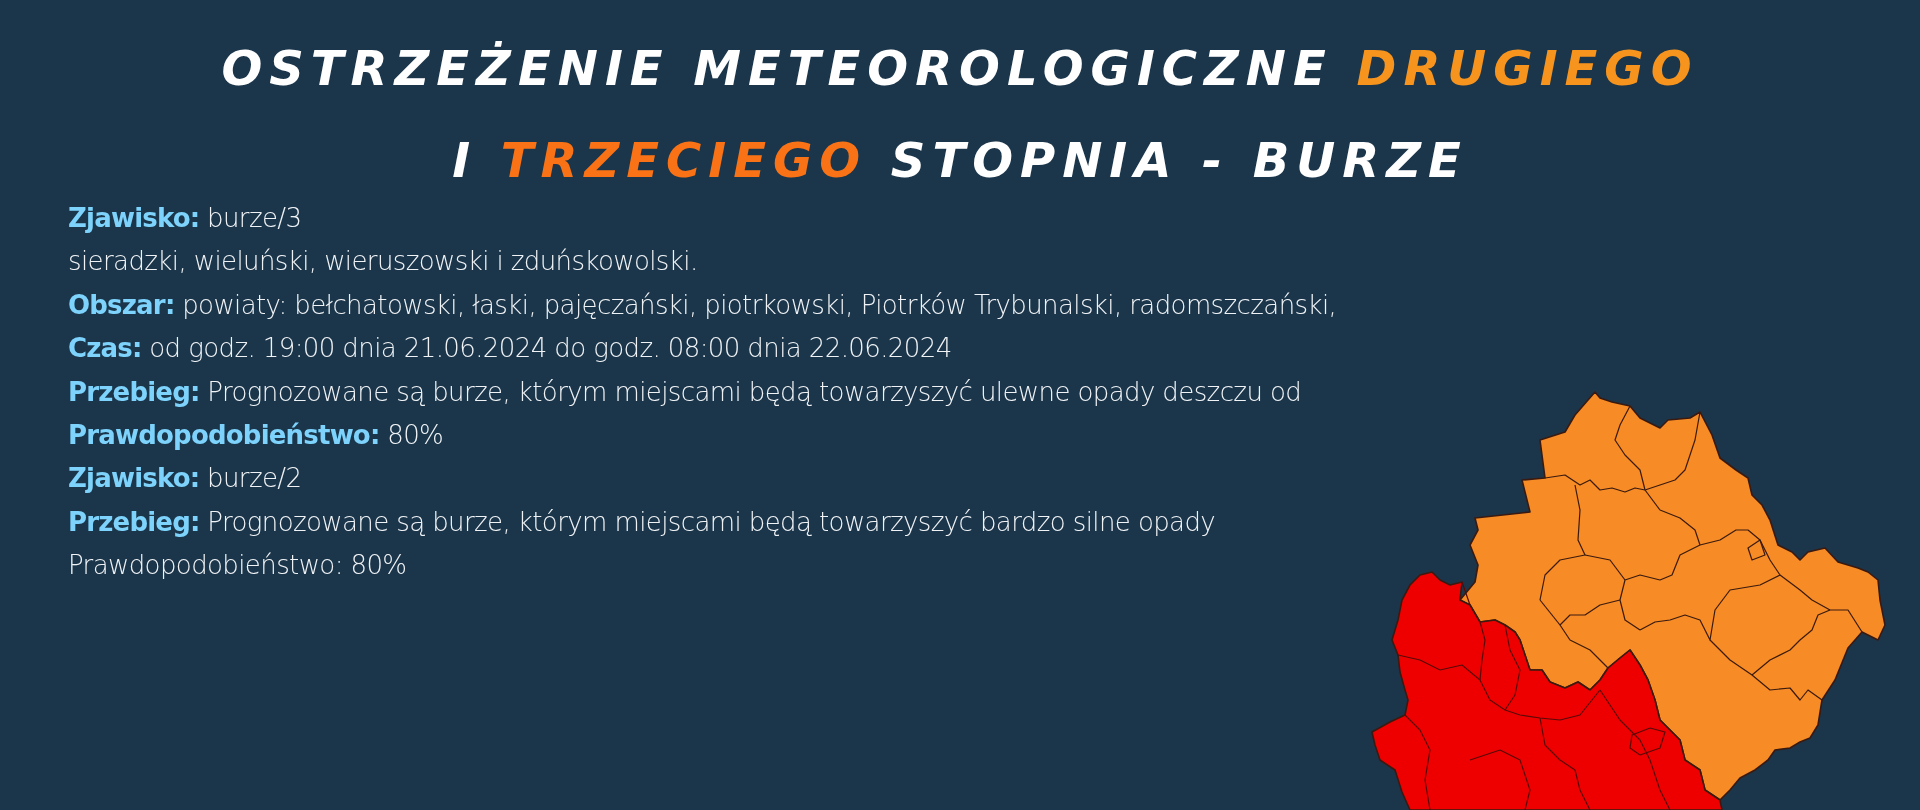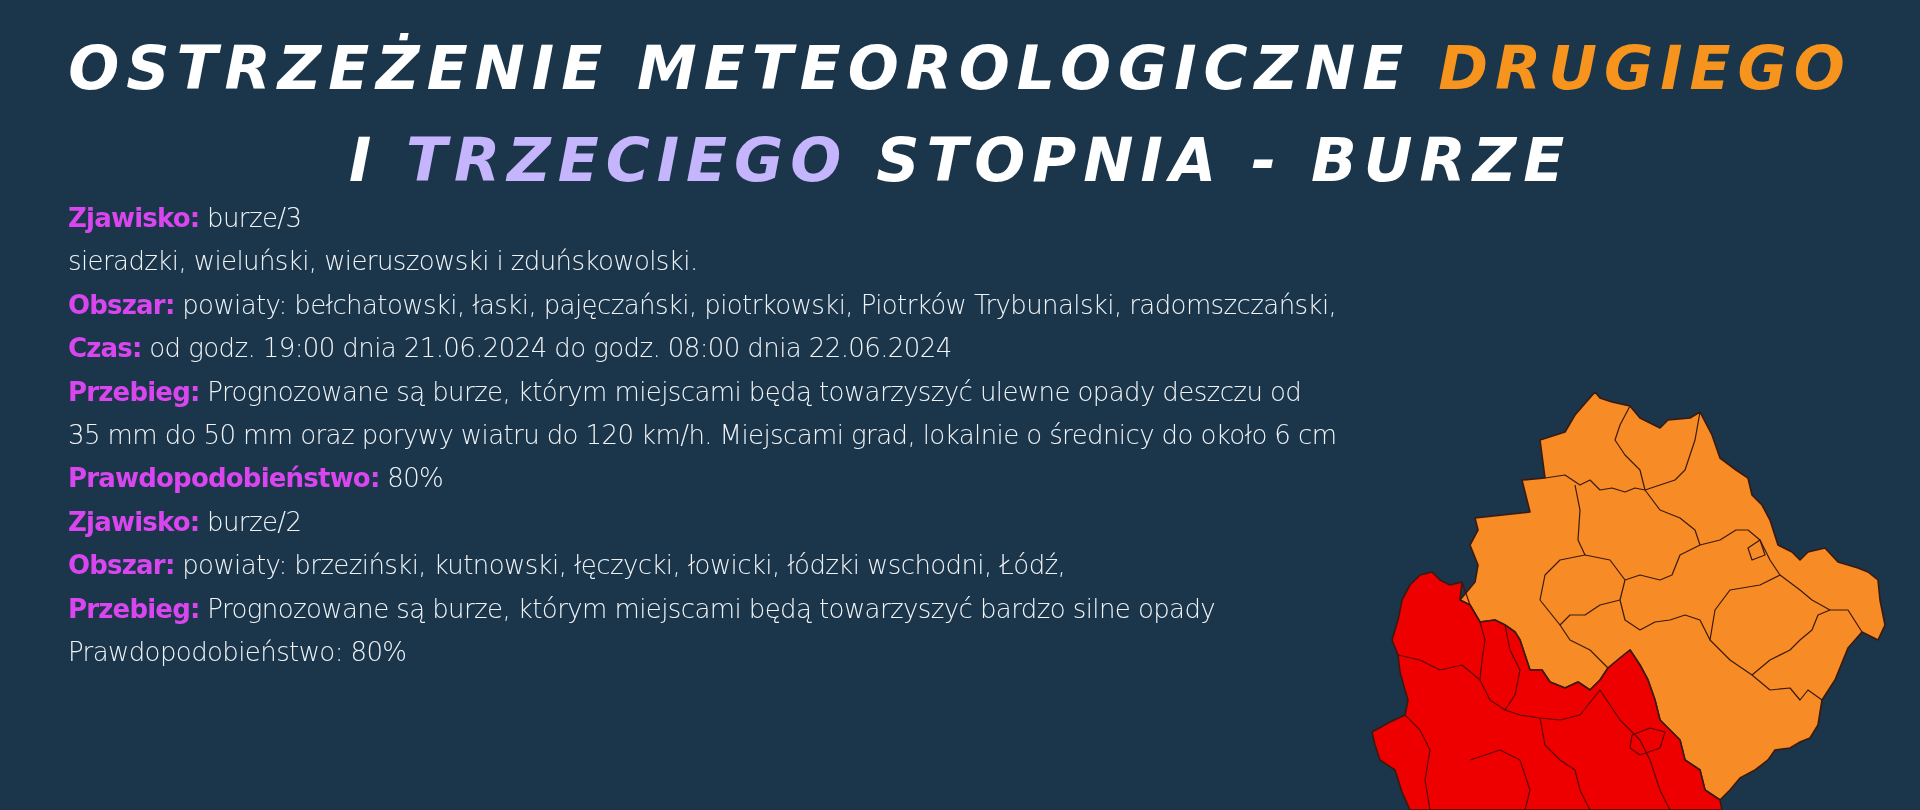--- a/index.html
+++ b/index.html
@@ -8,59 +8,57 @@
     background: #1b364b;
     position: relative;
     font-family: "Liberation Sans", "DejaVu Sans", sans-serif;
     color: #ffffff;
   }
   .title {
     position: absolute; left: 0; top: 22px; width: 1920px;
     text-align: center;
     font-family: "DejaVu Sans", "Liberation Sans", sans-serif;
     font-weight: bold; font-style: italic;
-    font-size: 60px; line-height: 92px;
+    font-size: 48px; line-height: 92px;
     letter-spacing: 7px;
     color: #ffffff;
   }
   .title .orange { color: #f7941d; }
-  .title .red { color: #c4b5fd; }
+  .title .red { color: #f97316; }
   .body-text {
     position: absolute; left: 68px; top: 197px; width: 1420px;
     font-family: "DejaVu Sans", "Liberation Sans", sans-serif;
     font-size: 26px; line-height: 43.4px;
     color: #f0f3f6;
     font-weight: 300;
     letter-spacing: -0.6px;
   }
   .body-text .line { white-space: nowrap; display: block; }
-  .body-text b { font-weight: bold; color: #d946ef; letter-spacing: -0.8px; }
+  .body-text b { font-weight: bold; color: #7dd3fc; letter-spacing: -0.8px; }
   .map {
     position: absolute; left: 1320px; top: 380px; width: 600px; height: 430px;
   }
   .map svg { width: 100%; height: 100%; display: block; }
 </style>
 </head>
 <body>
 
 <div class="title">
   <div><span>OSTRZEŻENIE METEOROLOGICZNE </span><span class="orange">DRUGIEGO</span></div>
   <div><span>I </span><span class="red">TRZECIEGO</span><span> STOPNIA - BURZE</span></div>
 </div>
 
 <div class="body-text">
   <span class="line"><b>Zjawisko:</b> <span>burze/3</span></span>
   <span class="line">sieradzki, wieluński, wieruszowski i zduńskowolski.</span>
   <span class="line"><b>Obszar:</b> <span>powiaty: bełchatowski, łaski, pajęczański, piotrkowski, Piotrków Trybunalski, radomszczański,</span></span>
   <span class="line"><b>Czas:</b> <span>od godz. 19:00 dnia 21.06.2024 do godz. 08:00 dnia 22.06.2024</span></span>
   <span class="line"><b>Przebieg:</b> <span>Prognozowane są burze, którym miejscami będą towarzyszyć ulewne opady deszczu od</span></span>
-  <span class="line">35 mm do 50 mm oraz porywy wiatru do 120 km/h. Miejscami grad, lokalnie o średnicy do około 6 cm</span>
   <span class="line"><b>Prawdopodobieństwo:</b> <span>80%</span></span>
   <span class="line"><b>Zjawisko:</b> <span>burze/2</span></span>
-  <span class="line"><b>Obszar:</b> <span>powiaty: brzeziński, kutnowski, łęczycki, łowicki, łódzki wschodni, Łódź,</span></span>
   <span class="line"><b>Przebieg:</b> <span>Prognozowane są burze, którym miejscami będą towarzyszyć bardzo silne opady</span></span>
   <span class="line">Prawdopodobieństwo: 80%</span>
 </div>
 
 <div class="map">
   <svg viewBox="1320 380 600 430" xmlns="http://www.w3.org/2000/svg">
     <g stroke="#3a1a10" stroke-width="1.6" stroke-linejoin="round">
 
       <path fill="#f78b25" d="
         M1530,512 L1522,480 L1545,478 L1540,440 L1565,432 L1575,415 L1588,400

